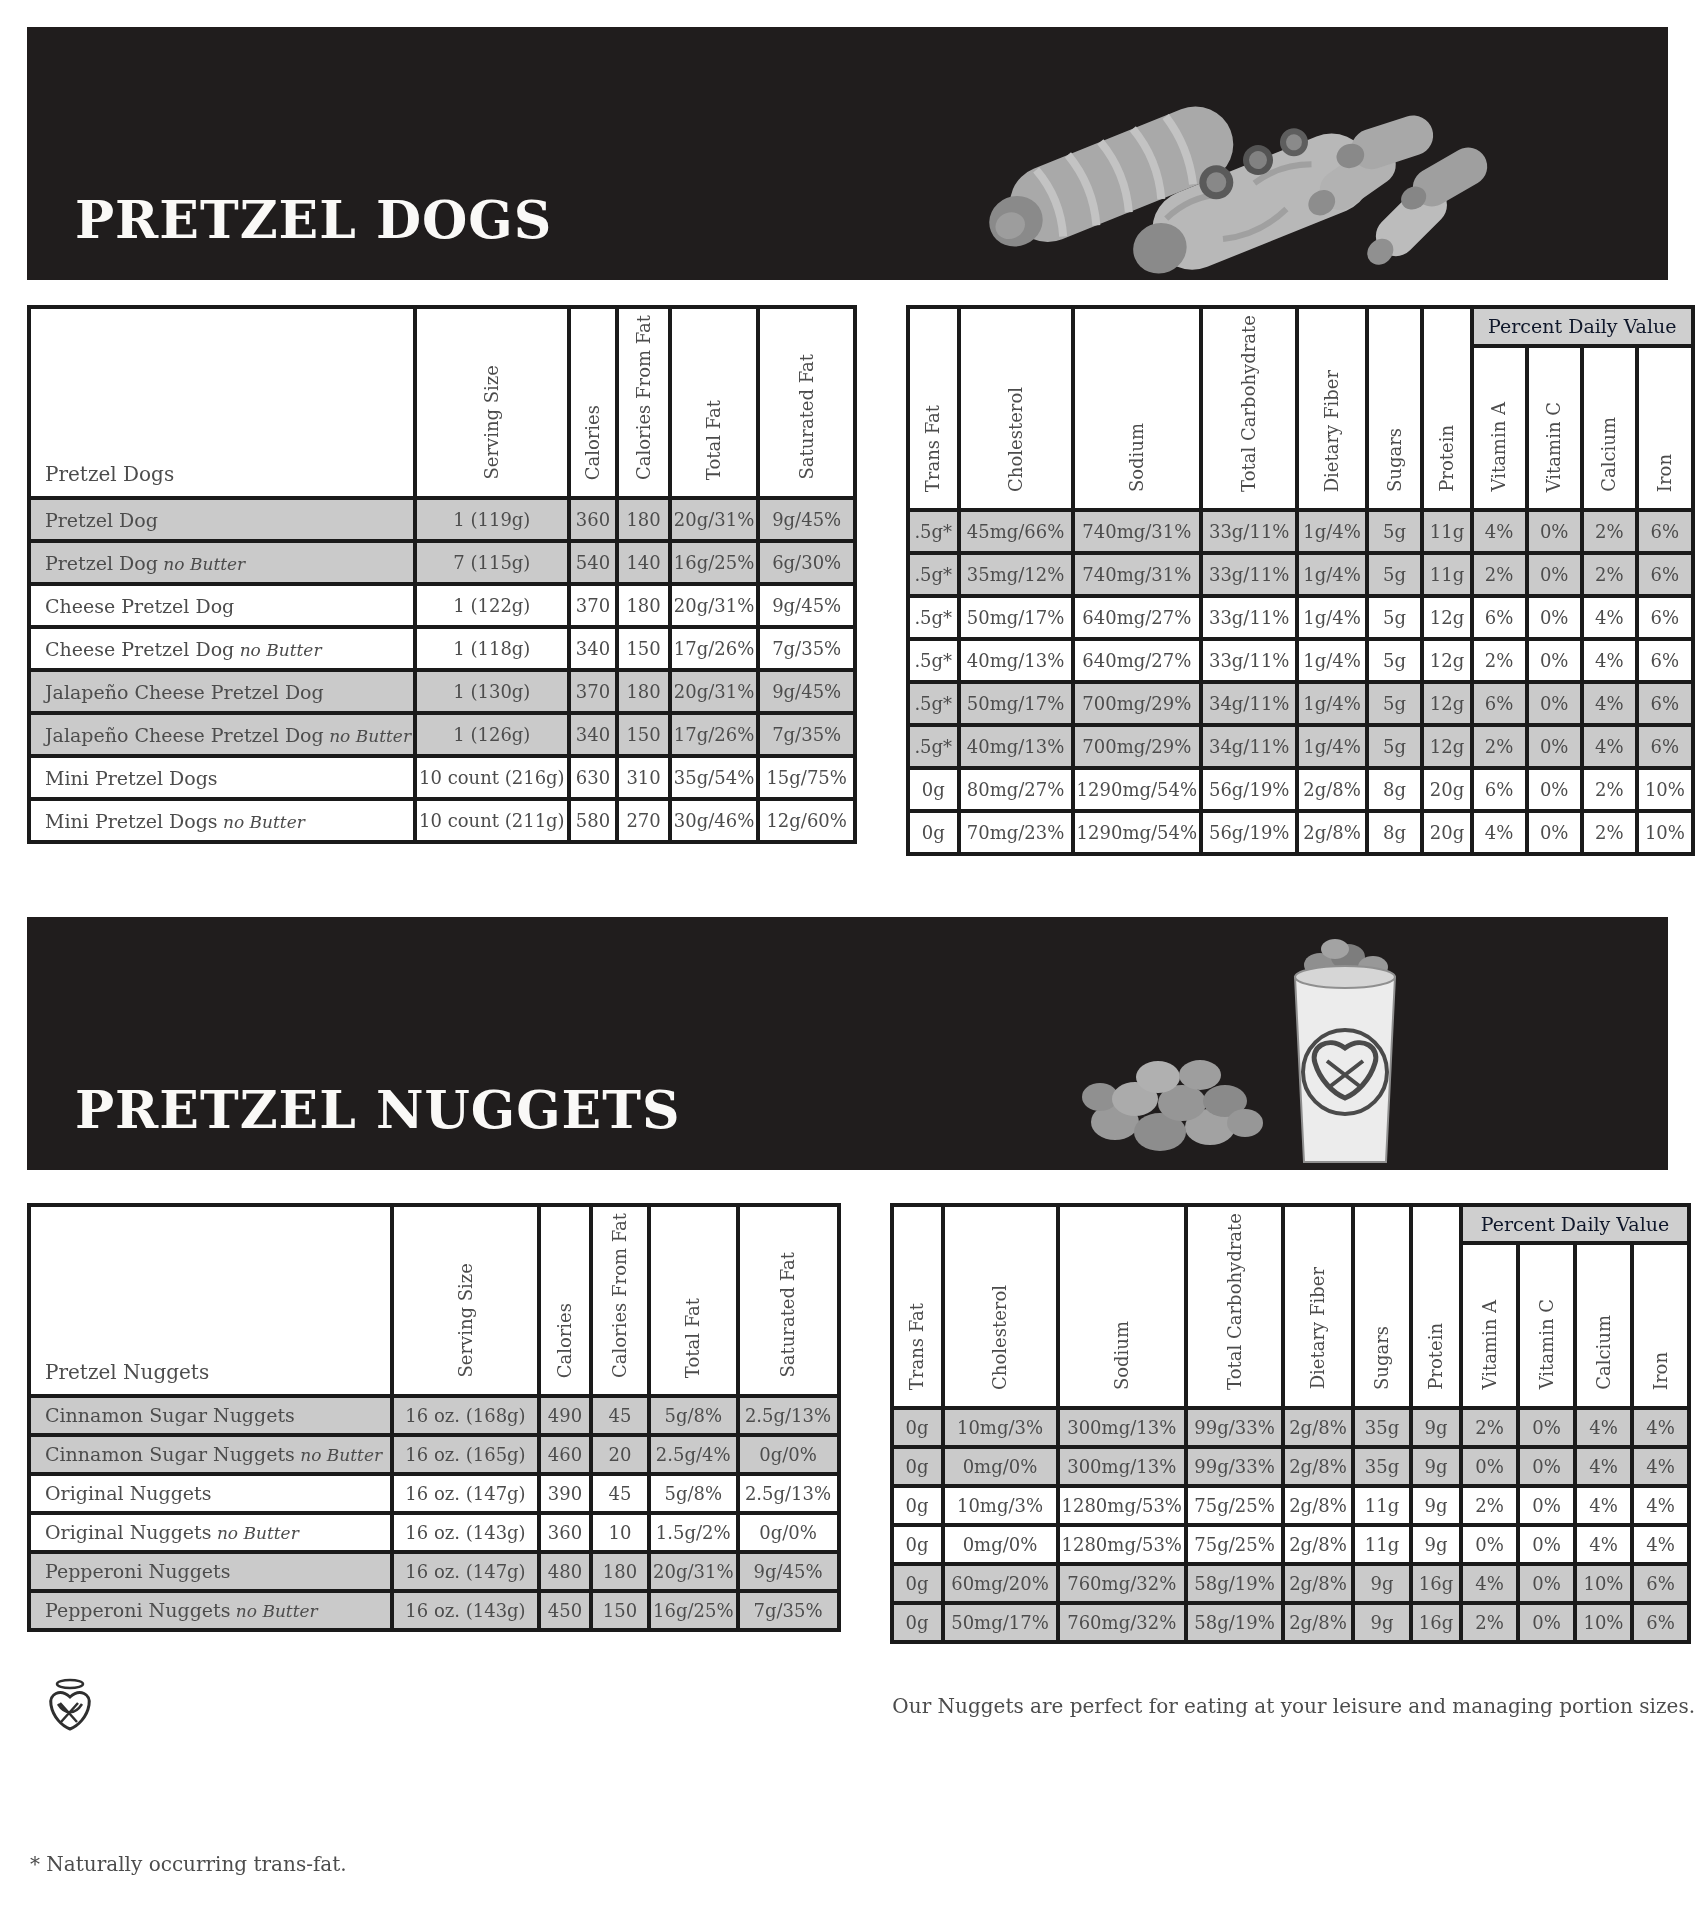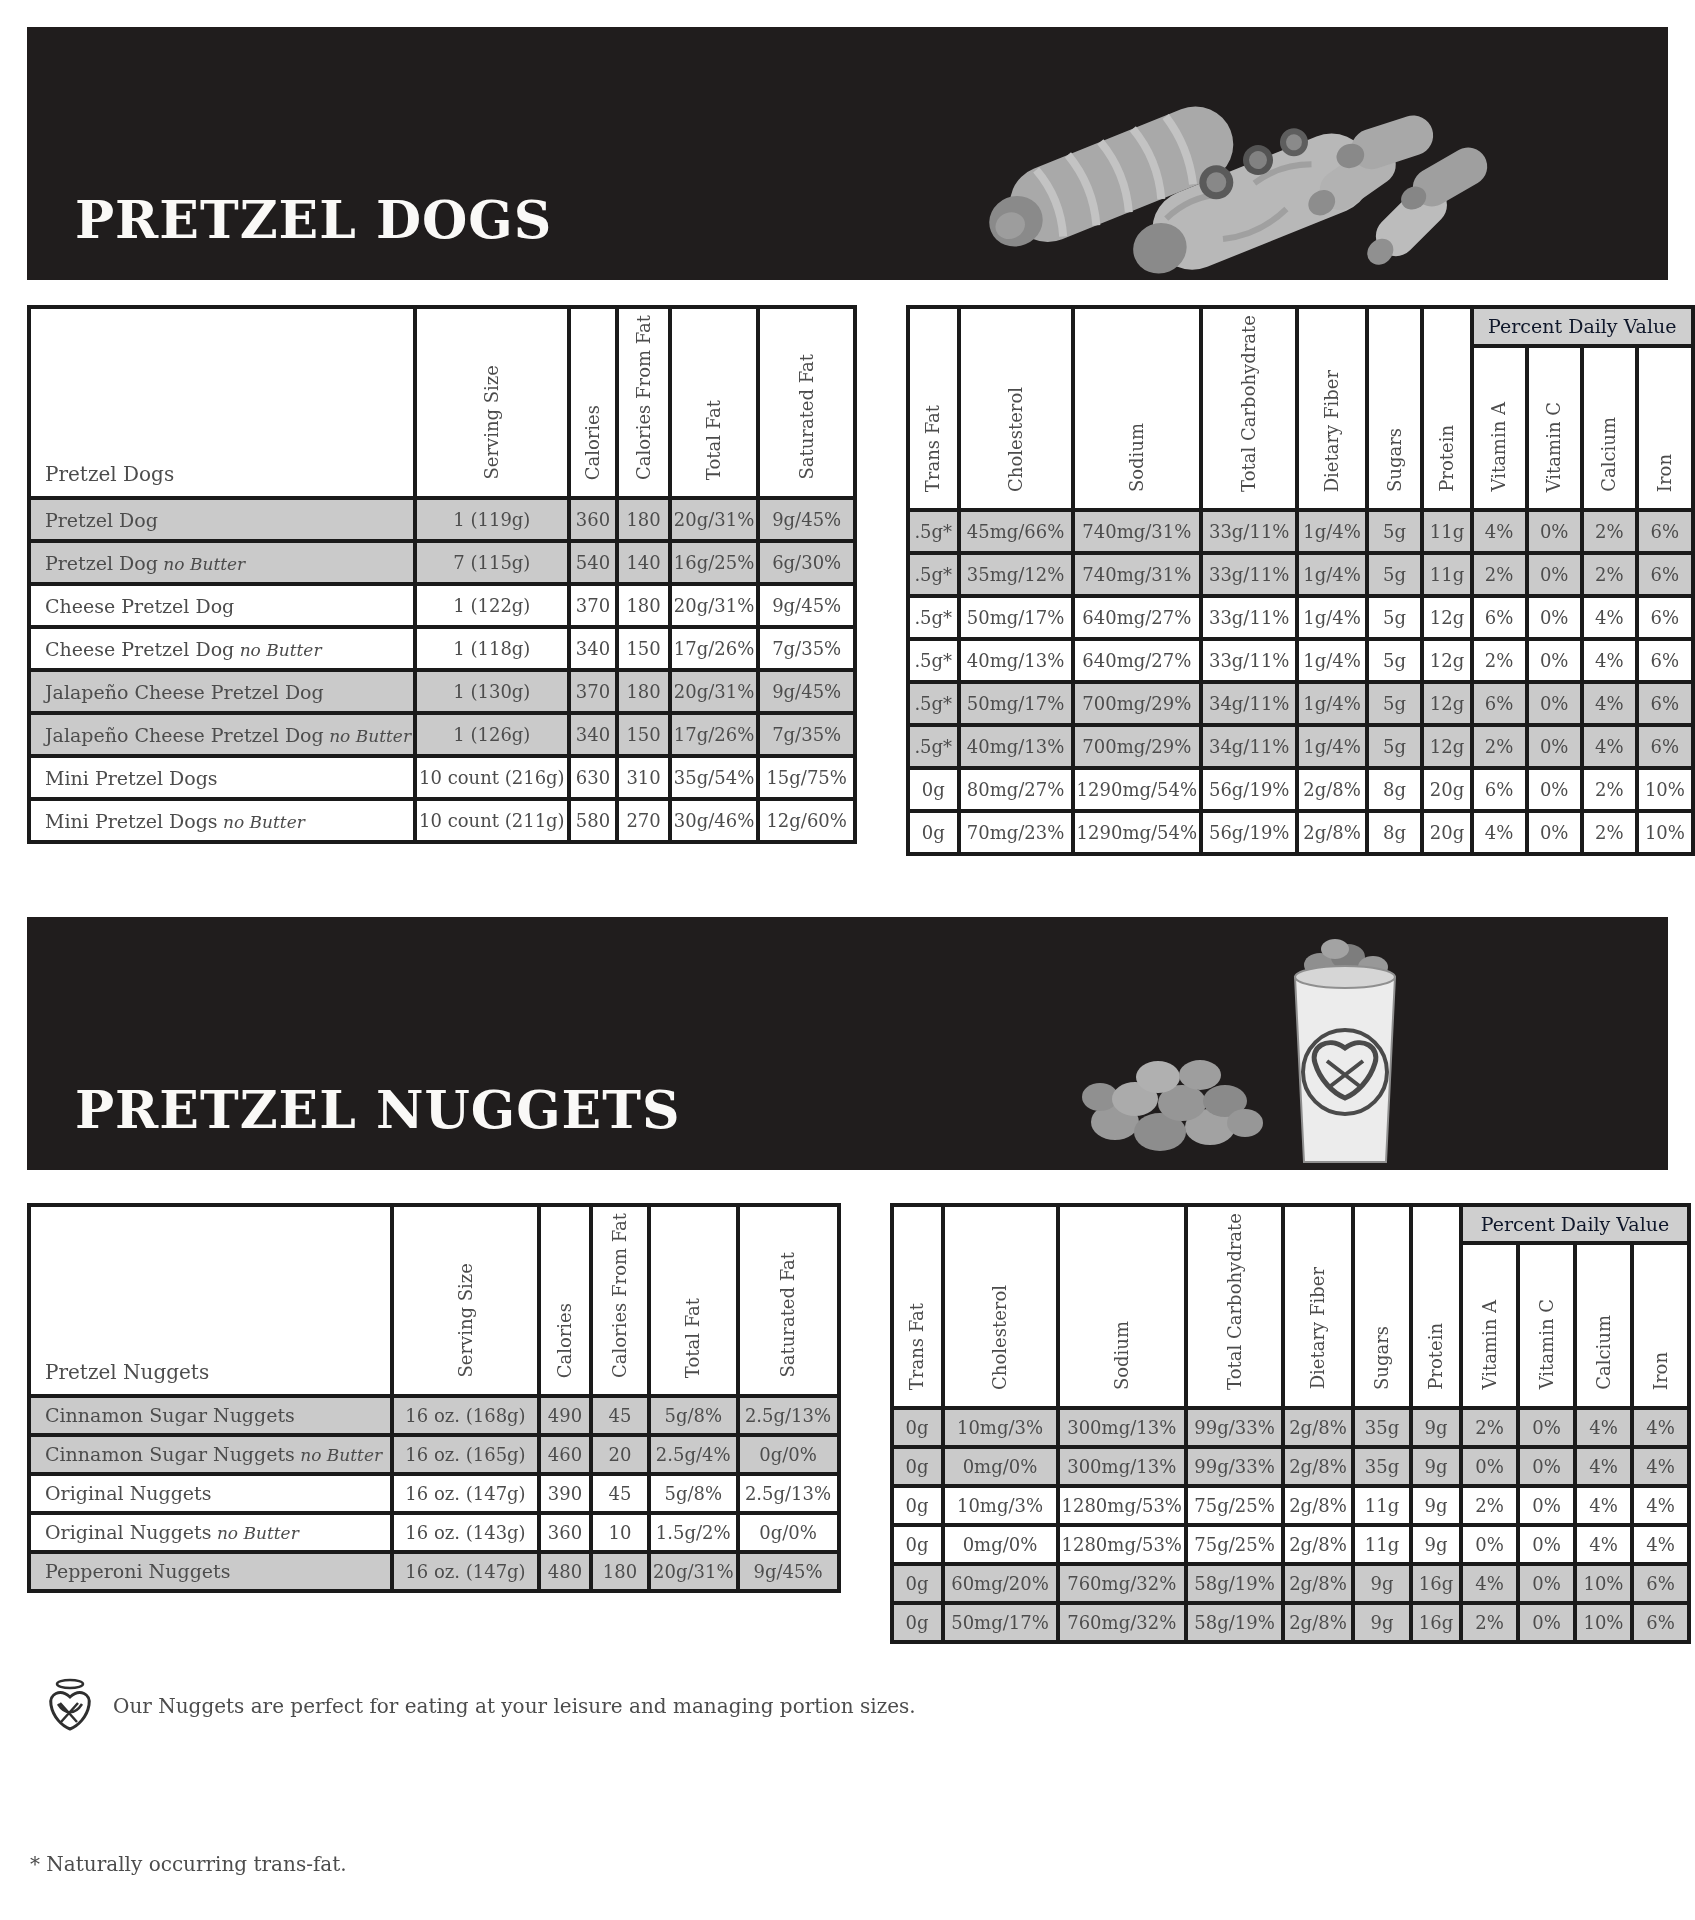--- a/index.html
+++ b/index.html
@@ -49,21 +49,21 @@
     vertical-align: bottom; text-align: left; padding: 0 0 10px 14px;
     font-size: 20px; color: var(--text, #4c4c4c);
   }
   th.pdv {
     height: 34px; background: var(--pdv_bg, #cfcfcf); vertical-align: middle;
     text-align: center; font-size: 19px; color: #0f172a; padding: 2px 0;
   }
   td.name-cell { text-align: left; padding-left: 14px; font-size: 19px; }
   .item-note { font-style: italic; font-size: 17px; margin-top: 36px; }
 
-  .note-row { display: flex; align-items: center; gap: 20px; margin: 33px 8px 0 45px; height: 58px; }
+  .note-row { display: flex; align-items: center; gap: 20px; margin: 33px 0 0 45px; height: 58px; justify-content: space-between; }
   .note-text { font-size: 20px; color: var(--text, #4c4c4c); }
   .footnote { position: absolute; left: 30px; top: 1852px; font-size: 20px; color: var(--text, #4c4c4c); }
 </style>
 </head>
 <body>
 
 <div style="height:27px"></div>
 <div class="banner">
   <div class="banner-title">PRETZEL DOGS</div>
   <svg class="banner-art dogs" width="560" height="253" viewBox="0 0 560 253">
@@ -415,20 +415,28 @@
           <td>0g/0%</td>
         </tr>
         <tr class="shade">
           <td class="name-cell"><span>Pepperoni Nuggets</span></td>
           <td>16 oz. (147g)</td>
           <td>480</td>
           <td>180</td>
           <td>20g/31%</td>
           <td>9g/45%</td>
         </tr>
+        <tr class="shade">
+          <td class="name-cell"><span>Pepperoni Nuggets</span><span class="item-note"> no Butter</span></td>
+          <td>16 oz. (143g)</td>
+          <td>450</td>
+          <td>150</td>
+          <td>16g/25%</td>
+          <td>7g/35%</td>
+        </tr>
       </tbody>
     </table>
   <table class="right-tbl nug-tbl">
       <colgroup>
         <col style="width: 51px;">
         <col style="width: 115px;">
         <col style="width: 125px;">
         <col style="width: 97px;">
         <col style="width: 70px;">
         <col style="width: 58px;">

